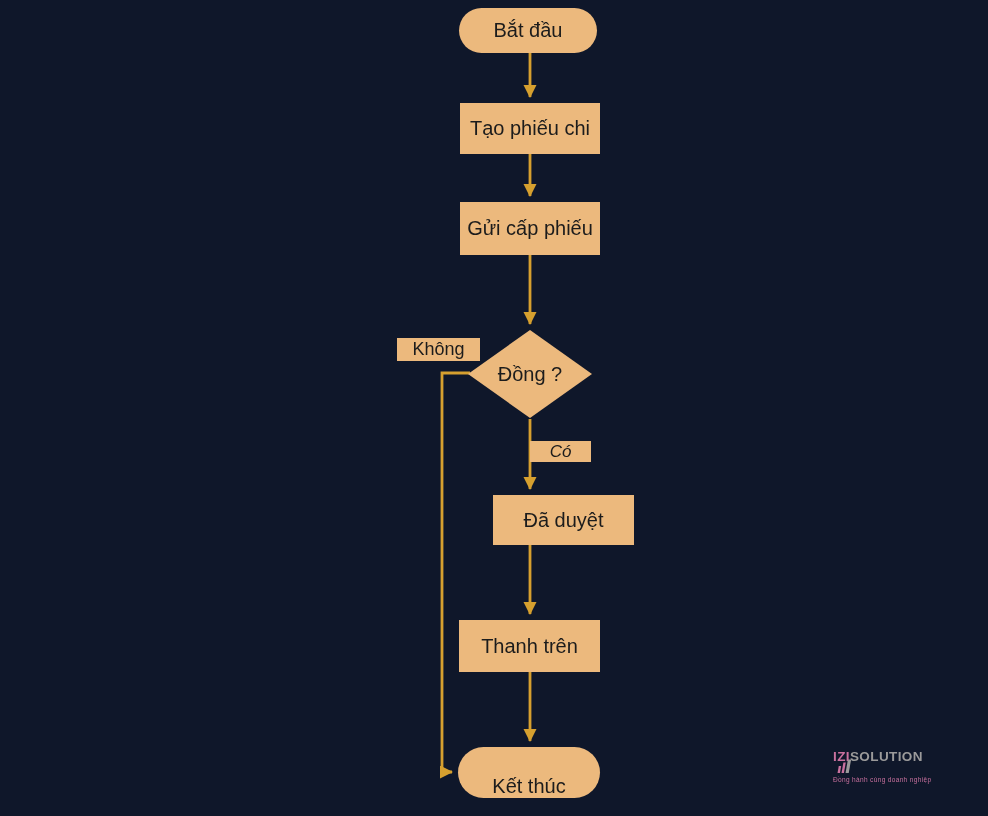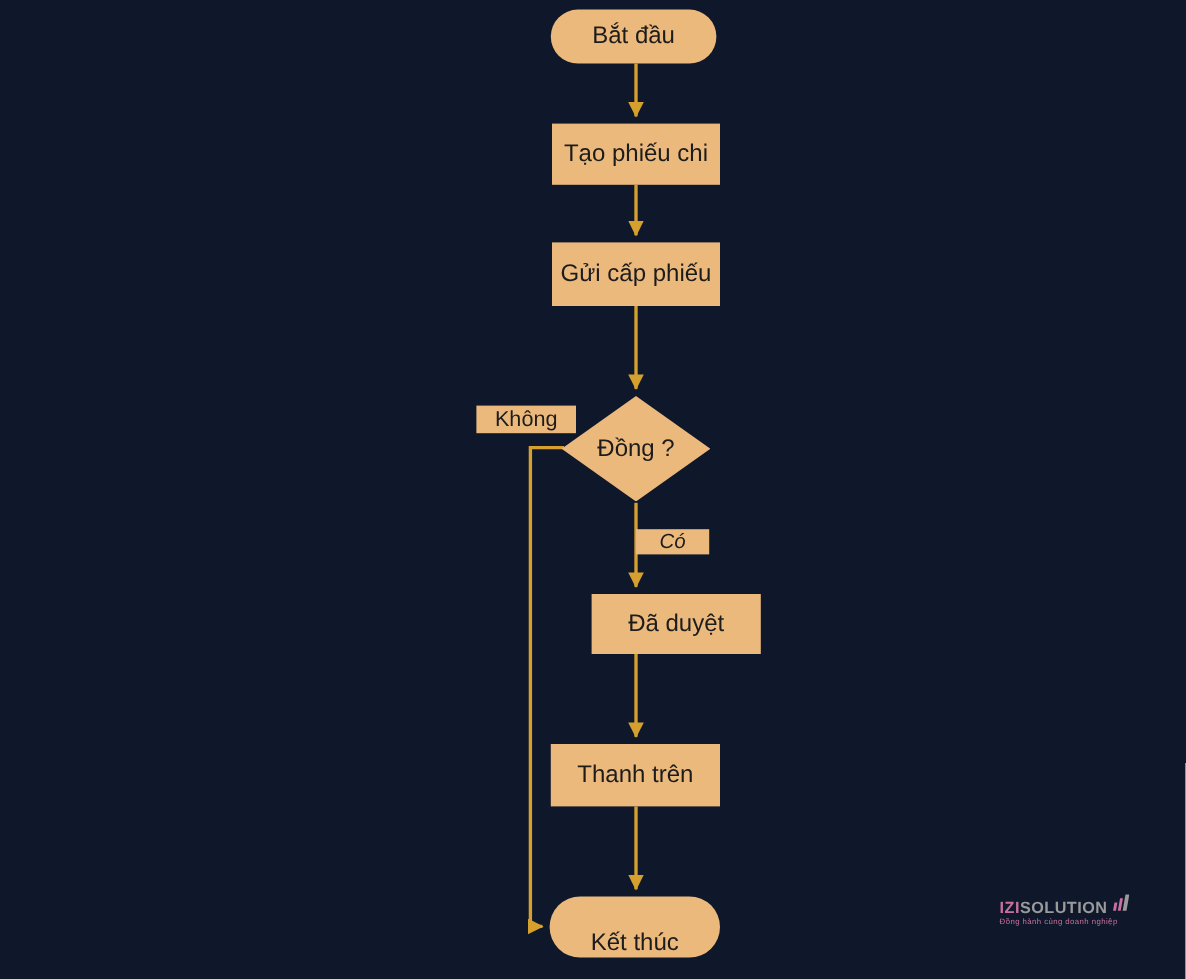--- a/index.html
+++ b/index.html
@@ -48,21 +48,21 @@
   .n-approved{left:459px;top:495px;width:141px;height:50px;margin-left:34px;}
   .n-payment{left:459px;top:620px;width:141px;height:52px;}
   .n-end{left:458px;top:747px;width:142px;height:51px;align-items:flex-end;}
   .l-no{left:397px;top:338px;width:83px;height:23px;font-size:18px;}
   .l-yes{left:530px;top:441px;width:61px;height:21px;font-size:17px;font-style:italic;}
   
   .logo{
     position:absolute;left:833px;top:750px;width:110px;
     line-height:1;
   }
-  .logo-row{display:flex;align-items:flex-start;}
+  .logo-row{display:flex;align-items:flex-start;flex-direction:column;}
   .logo-brand{
     font-size:13.5px;font-weight:bold;letter-spacing:0.4px;
   }
   .logo-izi{color:var(--logo-pink);}
   .logo-solution{color:var(--logo-gray);}
   .logo-icon{margin-left:2px;margin-top:-5px;}
   .logo-tagline{
     margin-top:2px;
     font-size:6.5px;
     color:var(--logo-pink);

